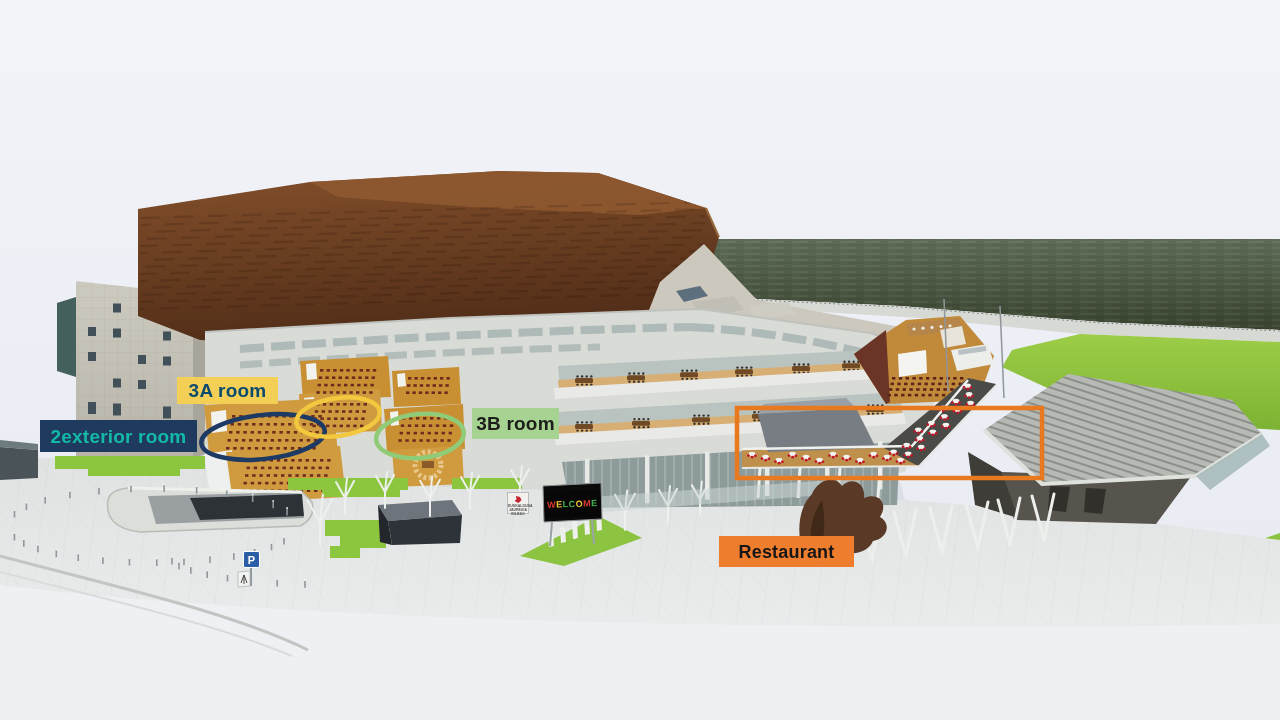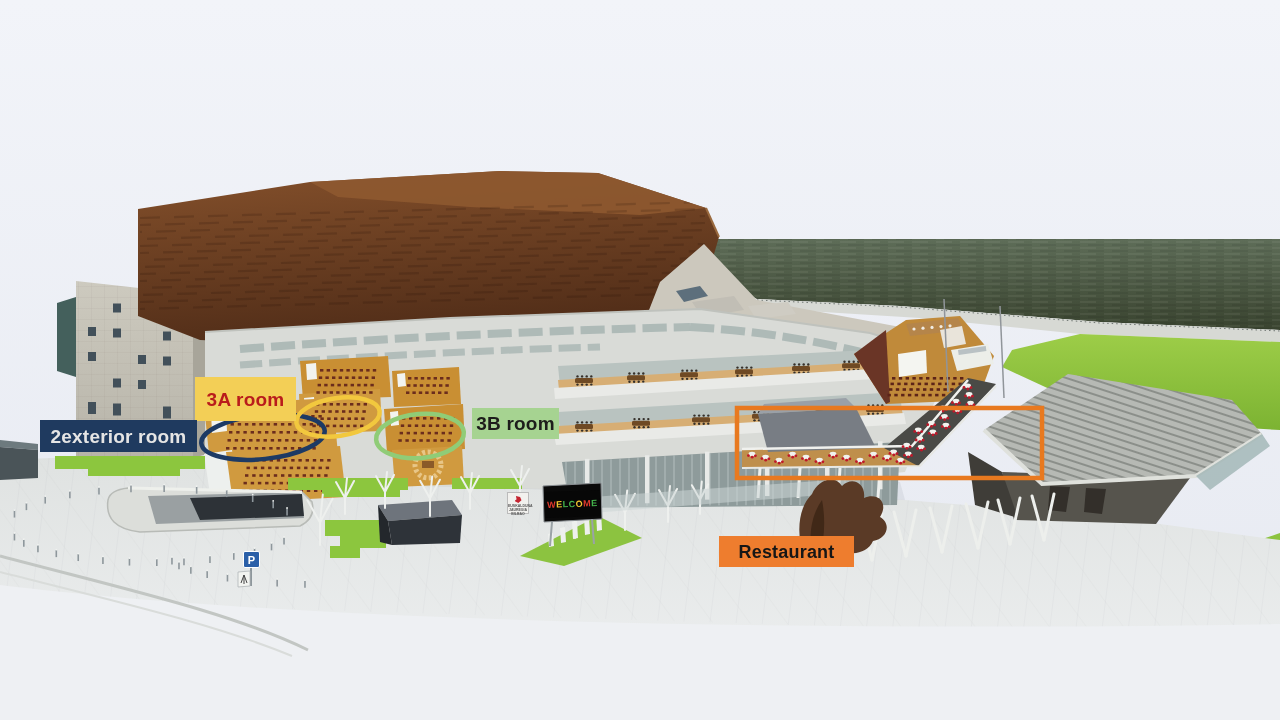--- a/index.html
+++ b/index.html
@@ -1,21 +1,21 @@
 <!DOCTYPE html>
 <html><head>
 <meta charset="utf-8">
 <style>
   html,body{margin:0;padding:0;background:#dfe2e6;font-family:"Liberation Sans",sans-serif;}
   .stage{position:relative;width:1280px;height:720px;overflow:hidden;background:#eaedf4;}
   .stage svg{position:absolute;left:0;top:0;}
   .tag{position:absolute;display:flex;align-items:center;justify-content:center;
        font-weight:700;letter-spacing:.2px;box-sizing:border-box;line-height:1;}
-  .tag-3a{left:195px;top:377px;width:101px;height:44px;background:#f3cf56;color:#b91c1c;font-size:19px;}
-  .tag-2ext{left:40px;top:420px;width:157px;height:32px;background:#1f3a5f;color:#e5e5e5;font-size:19px;}
+  .tag-3a{left:177px;top:377px;width:101px;height:27px;background:#f3cf56;color:#0c4a6e;font-size:19px;}
+  .tag-2ext{left:40px;top:420px;width:157px;height:32px;background:#1f3a5f;color:#14b8a6;font-size:19px;}
   .tag-3b{left:472px;top:408px;width:87px;height:31px;background:#a6d391;color:#1d1d1b;font-size:19px;}
   .tag-rest{left:719px;top:536px;width:135px;height:31px;background:#ee7d2e;color:#161616;font-size:18px;text-align:right;}
   .welcome{position:absolute;left:545px;top:491px;width:55px;height:26px;background:#070707;
            display:flex;align-items:center;justify-content:center;gap:0px;
            font-weight:700;font-size:9px;letter-spacing:.5px;transform:rotate(-2deg);}
   .welcome span{display:inline-block;}
   .venue-sign{position:absolute;left:507px;top:492px;width:22px;height:22px;background:#f2f1ee;
               color:#555;font-size:3.5px;font-weight:700;text-align:center;line-height:1.2;
               padding-top:2px;box-sizing:border-box;border:.5px solid #bbb;}
   .venue-sign .logo{display:block;width:7px;height:7px;margin:1px auto 1px;background:#c42430;

